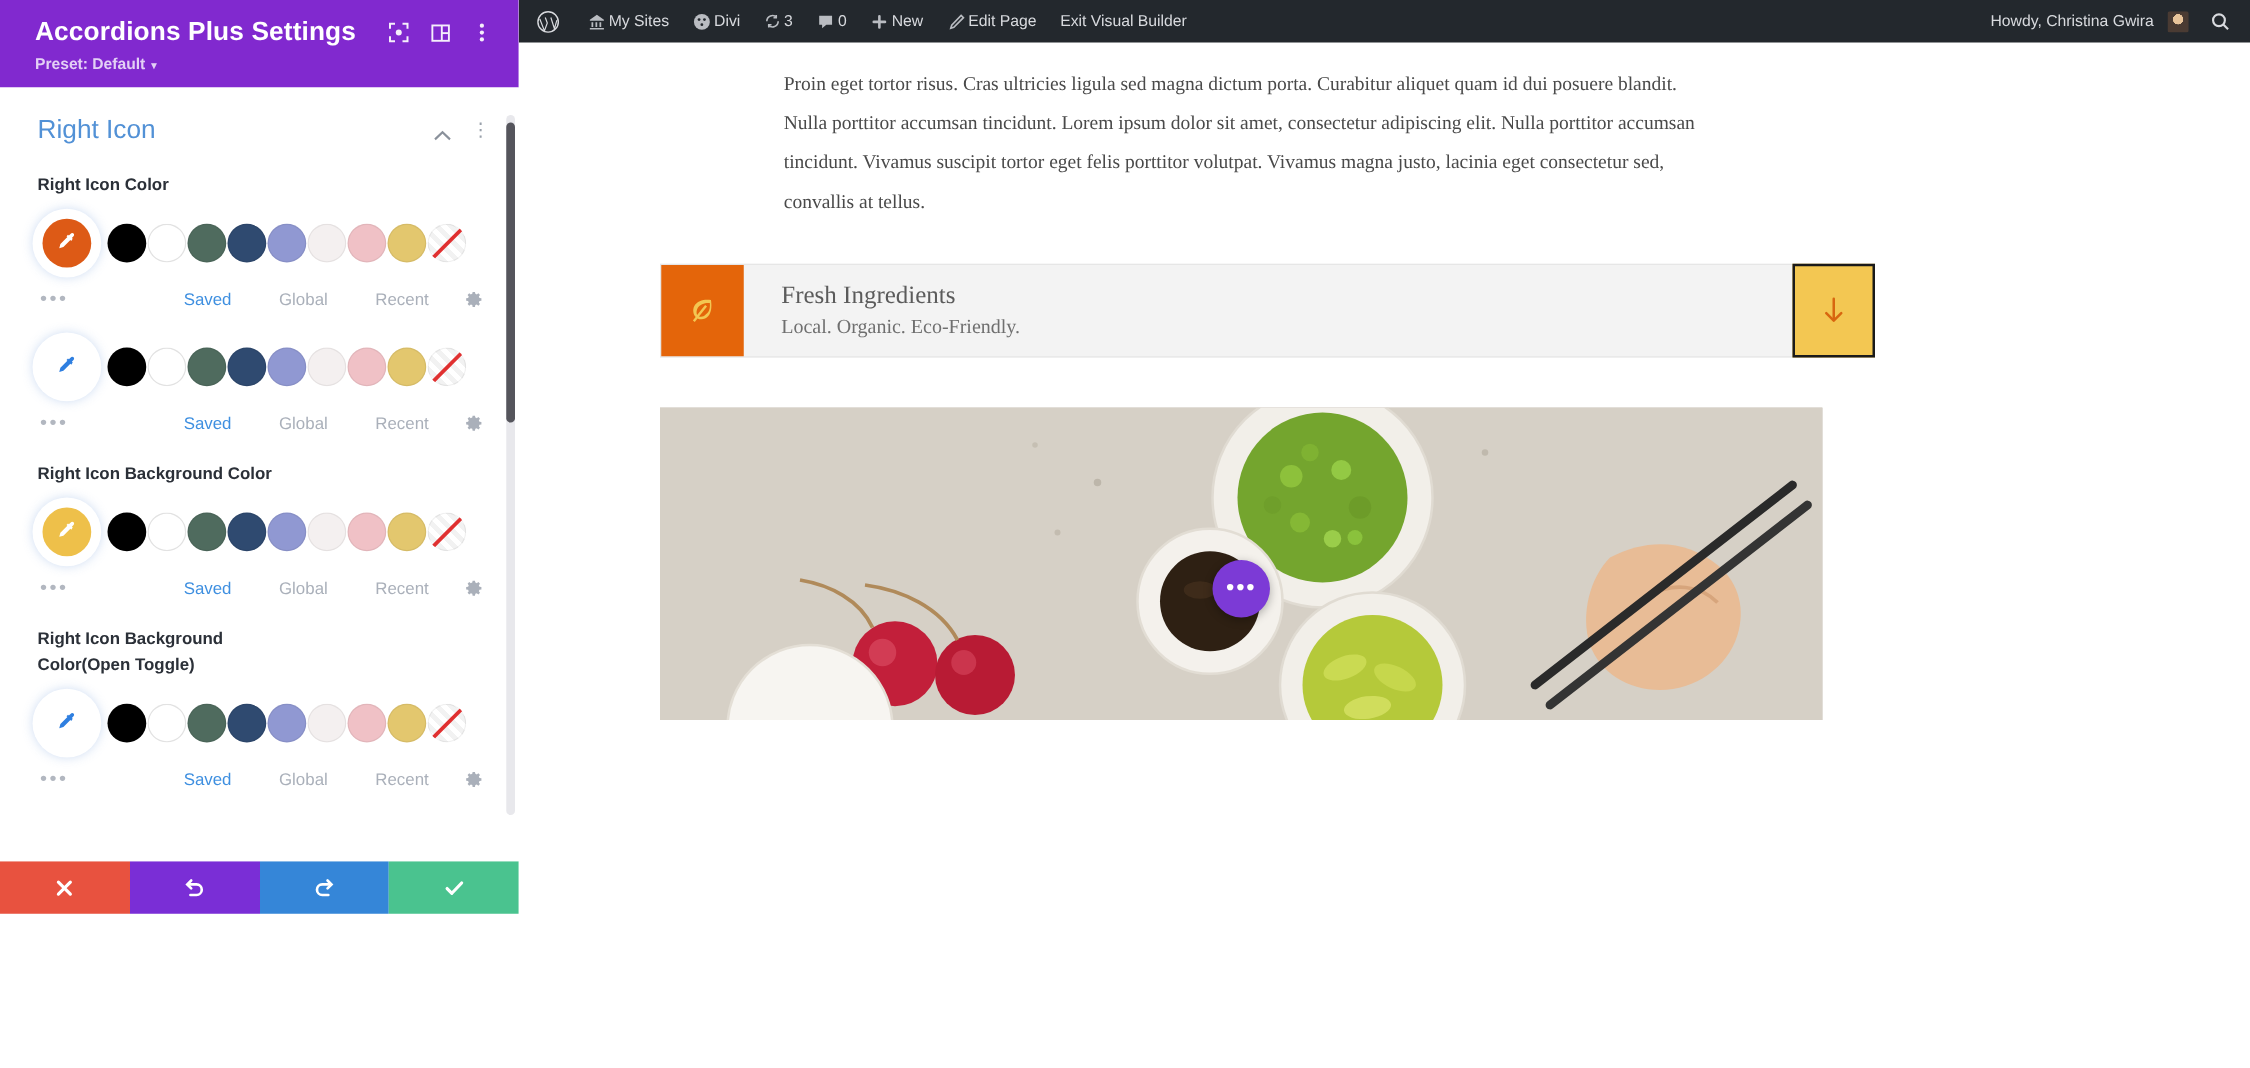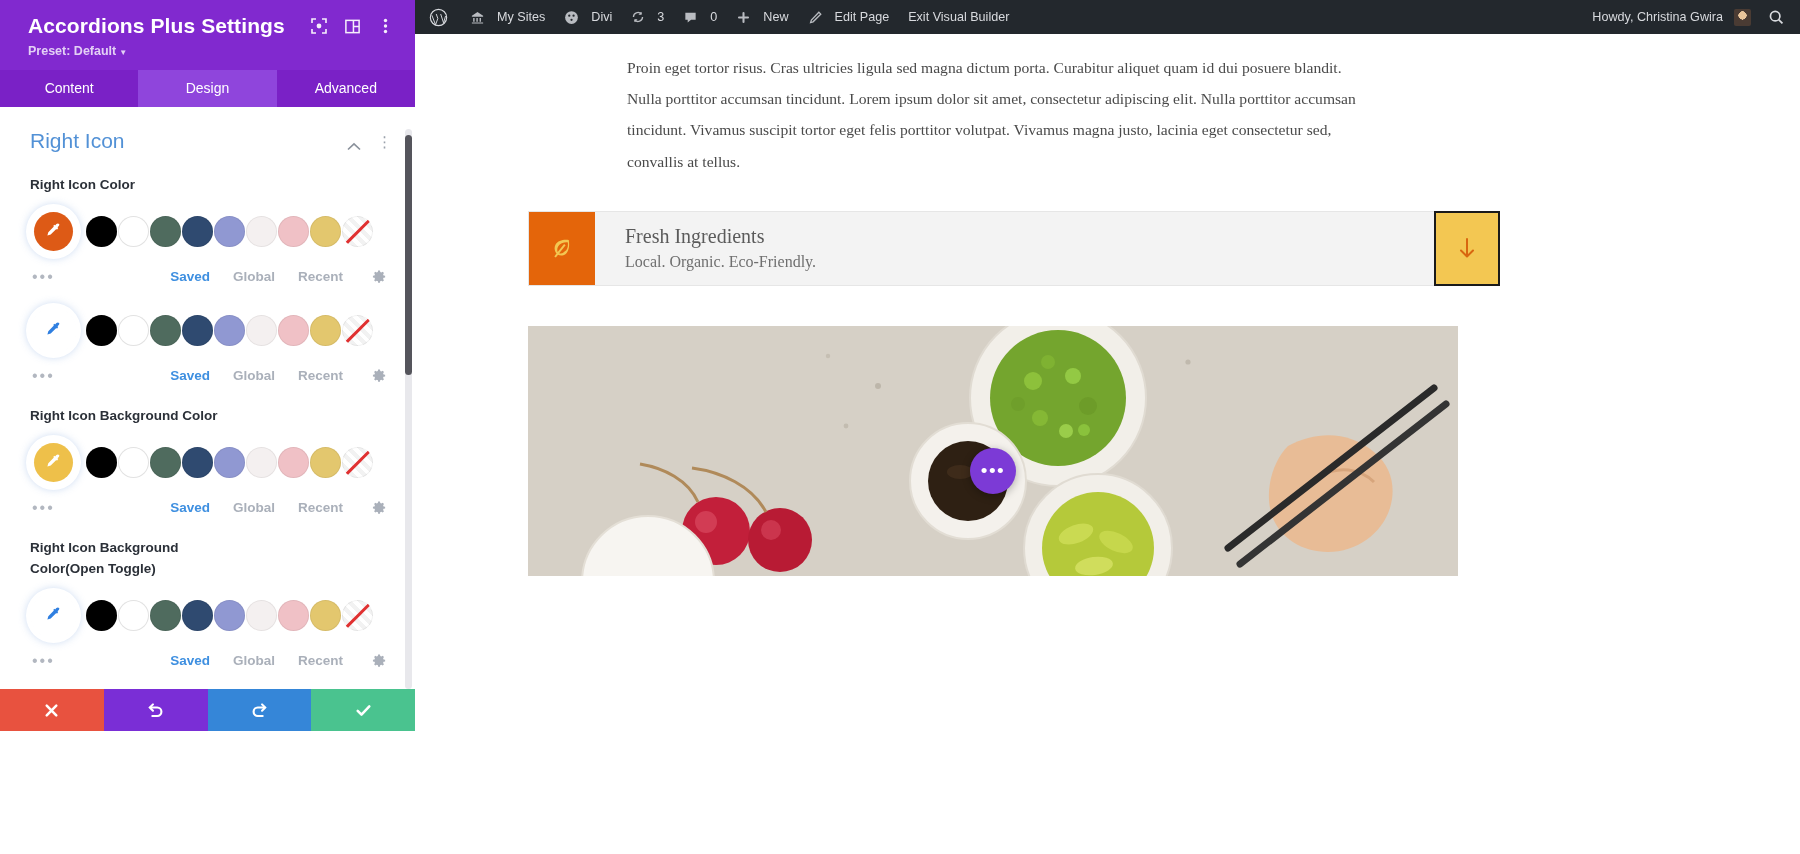--- a/index.html
+++ b/index.html
@@ -44,34 +44,34 @@
   .sel { width:39px; height:39px; border-radius:50%; display:flex; align-items:center; justify-content:center;}
   .sw { width:31px; height:31px; border-radius:50%; margin-right:1px; flex:0 0 31px; cursor:pointer;
         box-shadow:inset 0 0 0 1px rgba(0,0,0,.06);}
   .sw.none { background:#fff; position:relative; overflow:hidden;
              background-image:repeating-linear-gradient(45deg,#f2f2f2 0 4px,#fff 4px 8px); }
   .sw.none:after { content:""; position:absolute; left:-3px; top:14px; width:38px; height:2.5px;
                    background:#e03030; transform:rotate(-45deg); }
   .meta-row { display:flex; align-items:center; margin-top:14px; padding-left:2px;}
   .dots-h { color:#b2b7c0; font-size:16px; letter-spacing:2px; line-height:1; width:150px; cursor:pointer;}
   .meta-tabs { display:flex; gap:23px; align-items:center; margin-left:auto; margin-right:14px;}
-  .mt { font-size:13.5px; color:#aab0ba; font-weight:bold; cursor:pointer;}
+  .mt { font-size:13.5px; color:#aab0ba; font-weight:normal; cursor:pointer;margin-left:15px;}
   .mt.active { color:#3e8fe0; }
   .gear { width:15px; height:15px; color:#aab0ba; cursor:pointer; margin-left:6px;}
 
   .action-bar { display:flex; height:42px; flex:0 0 42px; }
   .act { flex:1; display:flex; align-items:center; justify-content:center; cursor:pointer; color:#fff;}
   .act.cancel{background:#e8523f;} .act.undo{background:#7a2ed6;}
   .act.redo{background:#3586d8;} .act.save{background:#4ac38f;}
 
   
   .preview { flex:1; height:854px; position:relative; background:#fff; overflow:hidden;}
   .adminbar { height:34px; background:#23282d; display:flex; align-items:center;
               color:#d8dade; font-size:12.6px; padding:0 11px 0 14px; }
-  .ab-item { display:flex; align-items:center; gap:12px; margin-right:19px; cursor:pointer; white-space:nowrap;}
+  .ab-item { display:flex; align-items:center; gap:2px; margin-right:19px; cursor:pointer; white-space:nowrap;}
   .ab-right { margin-left:auto; display:flex; align-items:center; gap:11px; margin-right:4px;}
   .avatar { width:17px; height:17px; border-radius:2px; background:
             radial-gradient(circle at 50% 38%, #e8c49a 0 30%, transparent 31%), #4a3b33; }
 
   .content { padding:0 0 0 0; position:relative; }
   .para { width:730px; margin-left:212px; padding-top:18px; font-size:15.6px; color:#4a4a4a;
           line-height:2.0; font-family:"Liberation Serif", serif; }
 
   .acc-wrap { width:930px; margin-left:113px; margin-top:34px; }
   .acc { margin-bottom:16px; position:relative; }
@@ -124,25 +124,20 @@
                 <circle cx="2.5" cy="14.5" r="1.7" fill="#fff"></circle>
               </svg>
           </div>
         </div>
       </div>
       <div class="preset">
         <span>Preset: Default</span><span class="caret">▼</span>
       </div>
     </div>
 
-    <div class="tabs">
-      <div class="tab">Content</div>
-      <div class="tab active">Design</div>
-      <div class="tab">Advanced</div>
-    </div>
 
     <div class="panel-body">
       <div class="scroll-track"></div>
       <div class="scroll-thumb"></div>
 
       <div class="section-head">
         <div class="section-title">Right Icon</div>
         <div class="sh-icons">
           <span class="chev">
             <svg width="14" height="9" viewBox="0 0 14 9" fill="none" stroke="#8a919b" stroke-width="1.7">

